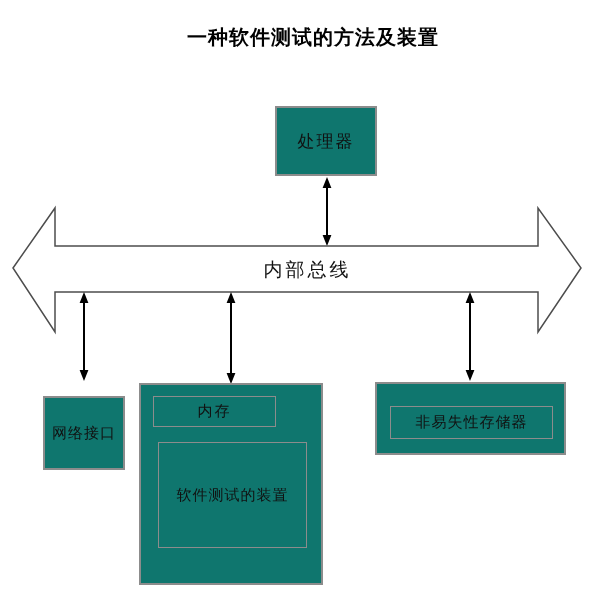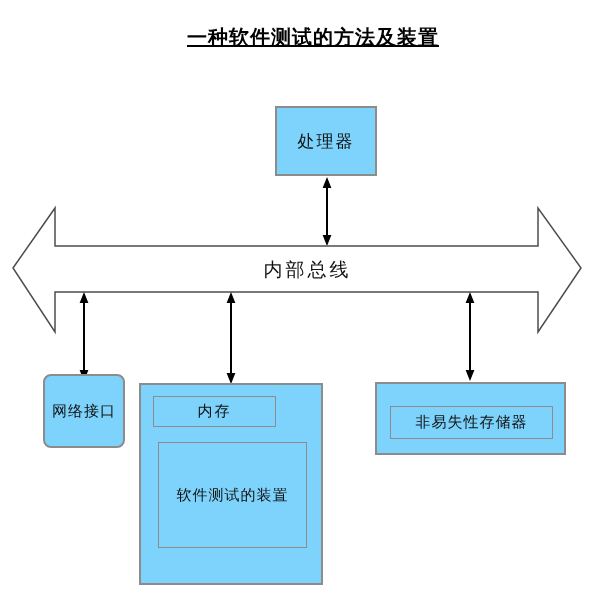--- a/index.html
+++ b/index.html
@@ -16,36 +16,35 @@
     position: absolute;
     top: 24px;
     left: 26px;
     width: 574px;
     text-align: center;
     font-family: "Liberation Sans", sans-serif;
     font-weight: 700;
     font-size: 20px;
     letter-spacing: 1px;
     color: #000000;
-    text-decoration: underline;
   }
   .box {
     position: absolute;
     box-sizing: border-box;
     border: 2px solid #8c8c8c;
-    background: #7dd3fc;
+    background: #0f766e;
     display: flex;
     align-items: center;
     justify-content: center;
     text-align: center;
   }
   .box .label { font-size: 16px; letter-spacing: 2px; color: #111111; }
   .processor-box   { left: 275px; top: 106px; width: 102px; height: 70px; }
   .processor-box .label { font-size: 17px; }
-  .network-box     { left: 43px;  top: 374px; width: 82px;  height: 74px; border-radius: 8px; }
+  .network-box     { left: 43px;  top: 396px; width: 82px;  height: 74px; }
   .network-box .label { font-size: 15px; letter-spacing: 1px; }
   .memory-outer    { left: 139px; top: 383px; width: 184px; height: 202px; }
   .memory-label-box{ left: 153px; top: 396px; width: 123px; height: 31px; border-width: 1.5px; }
   .memory-label-box .label { font-size: 15px; }
   .device-box      { left: 158px; top: 442px; width: 149px; height: 106px; border-width: 1.5px; }
   .device-box .label { font-size: 15px; letter-spacing: 1px; }
   .nvm-outer       { left: 375px; top: 382px; width: 191px; height: 73px; }
   .nvm-label-box   { left: 390px; top: 406px; width: 163px; height: 33px; border-width: 1.5px; align-items: center; }
   .nvm-label-box .label { font-size: 15px; letter-spacing: 1px; }
   .bus-svg { position: absolute; left: 10px; top: 205px; }

